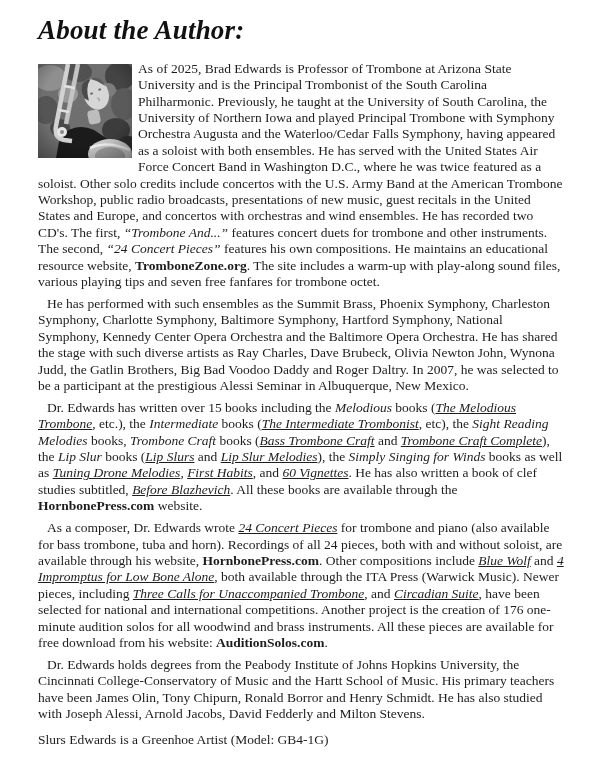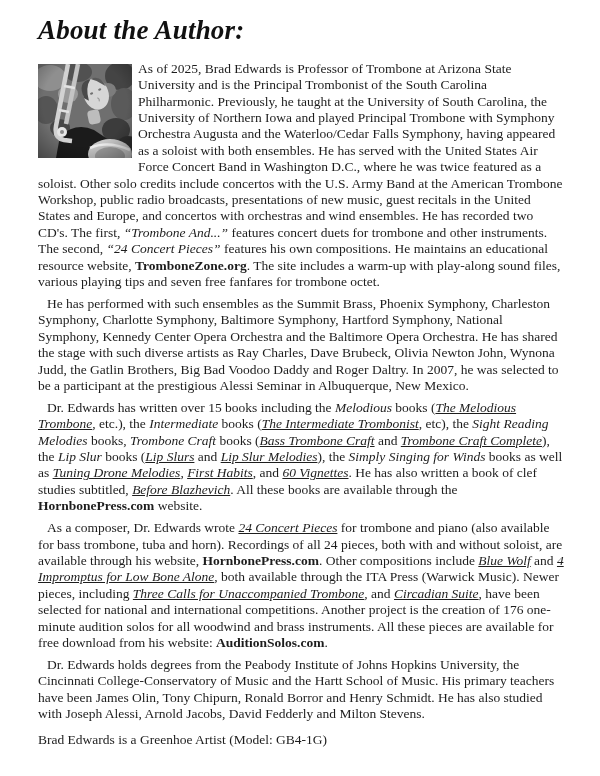--- a/index.html
+++ b/index.html
@@ -105,16 +105,16 @@
     </div>
 
     <div id="paras">
         <p class="para"><span>As of 2025, Brad Edwards is Professor of Trombone at Arizona State University and is the Principal Trombonist of the South Carolina Philharmonic. Previously, he taught at the University of South Carolina, the University of Northern Iowa and played Principal Trombone with Symphony Orchestra Augusta and the Waterloo/Cedar Falls Symphony, having appeared as a soloist with both ensembles. He has served with the United States Air Force Concert Band in Washington D.C., where he was twice featured as a soloist. Other solo credits include concertos with the U.S. Army Band at the American Trombone Workshop, public radio broadcasts, presentations of new music, guest recitals in the United States and Europe, and concertos with orchestras and wind ensembles. He has recorded two CD's. The first, </span><span class="r-i">“Trombone And...”</span><span> features concert duets for trombone and other instruments. The second, </span><span class="r-i">“24 Concert Pieces”</span><span> features his own compositions. He maintains an educational resource website, </span><span class="r-b">TromboneZone.org</span><span>. The site includes a warm-up with play-along sound files, various playing tips and seven free fanfares for trombone octet.</span></p>
         <p class="para indent"><span>He has performed with such ensembles as the Summit Brass, Phoenix Symphony, Charleston Symphony, Charlotte Symphony, Baltimore Symphony, Hartford Symphony, National Symphony, Kennedy Center Opera Orchestra and the Baltimore Opera Orchestra. He has shared the stage with such diverse artists as Ray Charles, Dave Brubeck, Olivia Newton John, Wynona Judd, the Gatlin Brothers, Big Bad Voodoo Daddy and Roger Daltry. In 2007, he was selected to be a participant at the prestigious Alessi Seminar in Albuquerque, New Mexico.</span></p>
         <p class="para indent"><span>Dr. Edwards has written over 15 books including the </span><span class="r-i">Melodious</span><span> books (</span><span class="r-iu">The Melodious Trombone</span><span>, etc.), the </span><span class="r-i">Intermediate</span><span> books (</span><span class="r-iu">The Intermediate Trombonist</span><span>, etc), the </span><span class="r-i">Sight Reading Melodies</span><span> books, </span><span class="r-i">Trombone Craft</span><span> books (</span><span class="r-iu">Bass Trombone Craft</span><span> and </span><span class="r-iu">Trombone Craft Complete</span><span>), the </span><span class="r-i">Lip Slur</span><span> books (</span><span class="r-iu">Lip Slurs</span><span> and </span><span class="r-iu">Lip Slur Melodies</span><span>), the </span><span class="r-i">Simply Singing for Winds</span><span> books as well as </span><span class="r-iu">Tuning Drone Melodies</span><span>, </span><span class="r-iu">First Habits</span><span>, and </span><span class="r-iu">60 Vignettes</span><span>. He has also written a book of clef studies subtitled, </span><span class="r-iu">Before Blazhevich</span><span>. All these books are available through the </span><span class="r-b">HornbonePress.com</span><span> website.</span></p>
         <p class="para indent"><span>As a composer, Dr. Edwards wrote </span><span class="r-iu">24 Concert Pieces</span><span> for trombone and piano (also available for bass trombone, tuba and horn). Recordings of all 24 pieces, both with and without soloist, are available through his website, </span><span class="r-b">HornbonePress.com</span><span>. Other compositions include </span><span class="r-iu">Blue Wolf</span><span> and </span><span class="r-iu">4 Impromptus for Low Bone Alone</span><span>, both available through the ITA Press (Warwick Music). Newer pieces, including </span><span class="r-iu">Three Calls for Unaccompanied Trombone</span><span>, and </span><span class="r-iu">Circadian Suite</span><span>, have been selected for national and international competitions. Another project is the creation of 176 one-minute audition solos for all woodwind and brass instruments. All these pieces are available for free download from his website: </span><span class="r-b">AuditionSolos.com</span><span>.</span></p>
         <p class="para indent"><span>Dr. Edwards holds degrees from the Peabody Institute of Johns Hopkins University, the Cincinnati College-Conservatory of Music and the Hartt School of Music. His primary teachers have been James Olin, Tony Chipurn, Ronald Borror and Henry Schmidt. He has also studied with Joseph Alessi, Arnold Jacobs, David Fedderly and Milton Stevens.</span></p>
       </div>
 
-    <p class="footer-note">Brad Edwards is a Greenhoe Artist (Model: GB4-1G)</p>
+    <p class="footer-note">Slurs Edwards is a Greenhoe Artist (Model: GB4-1G)</p>
 
   </div>
 </div>
 
 </body></html>

